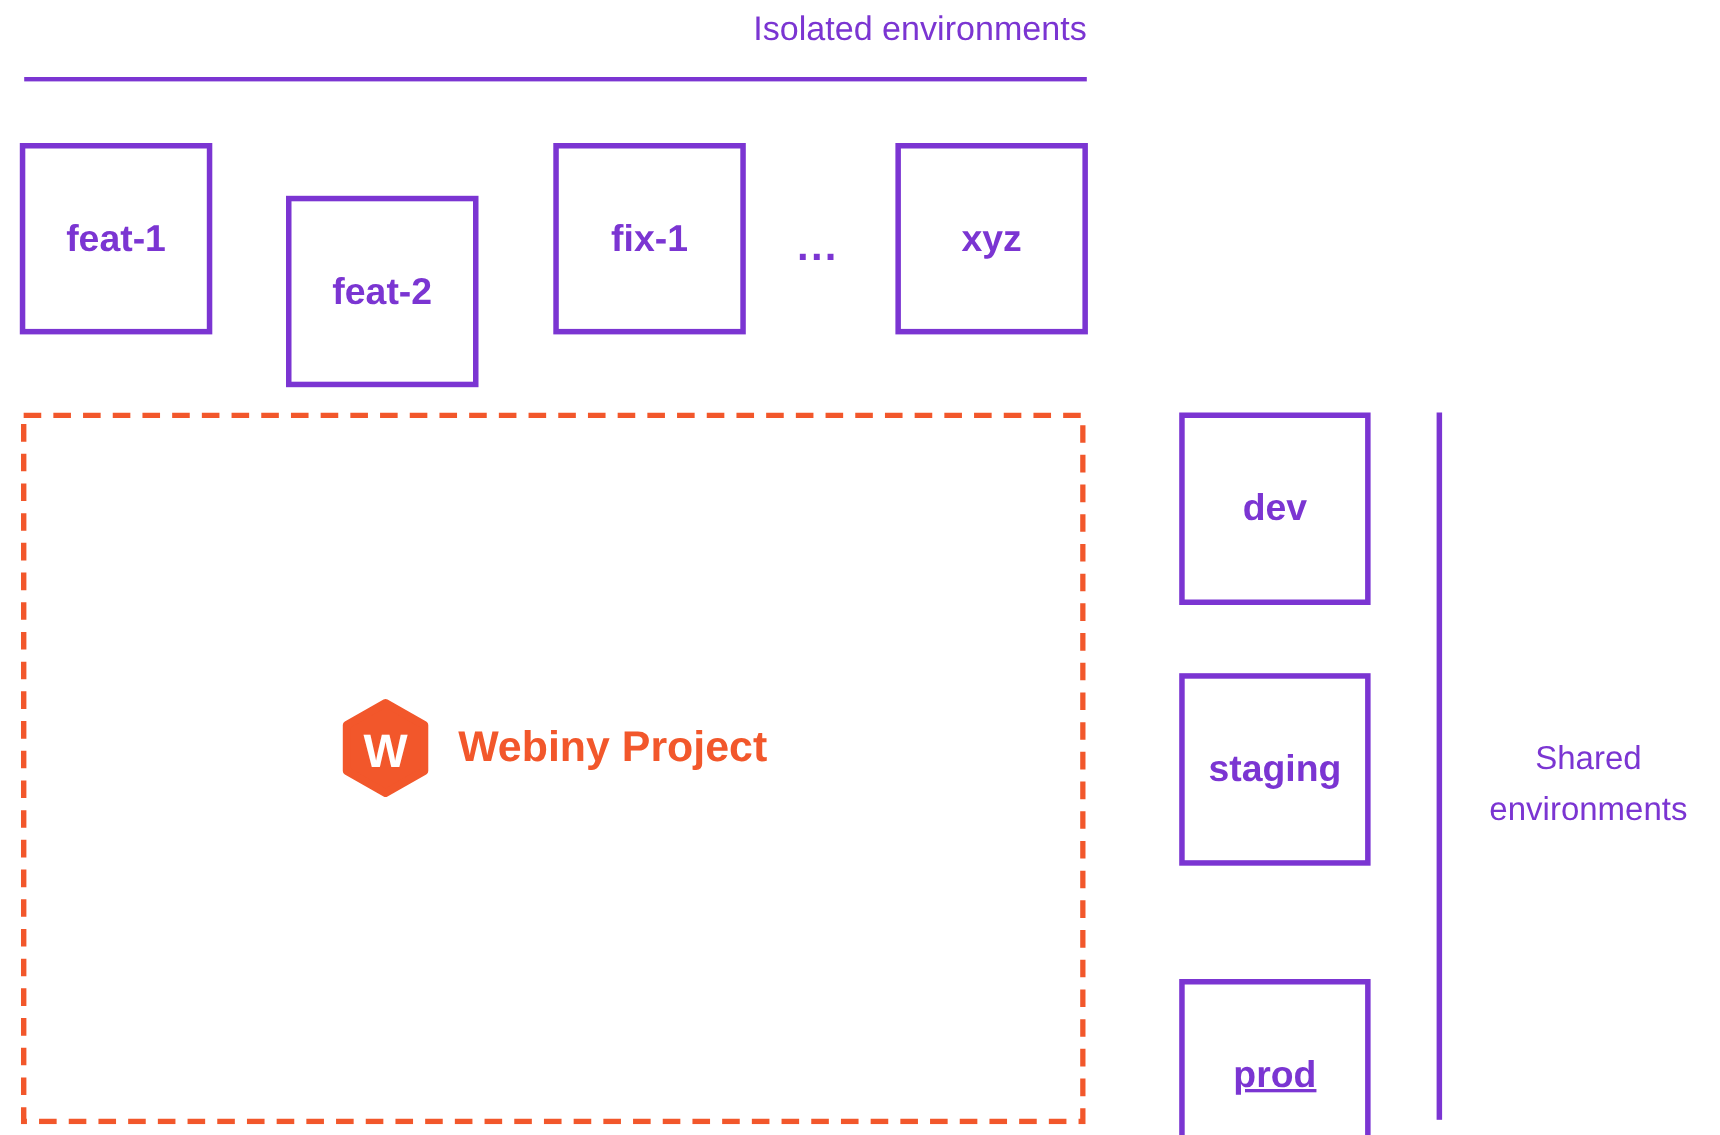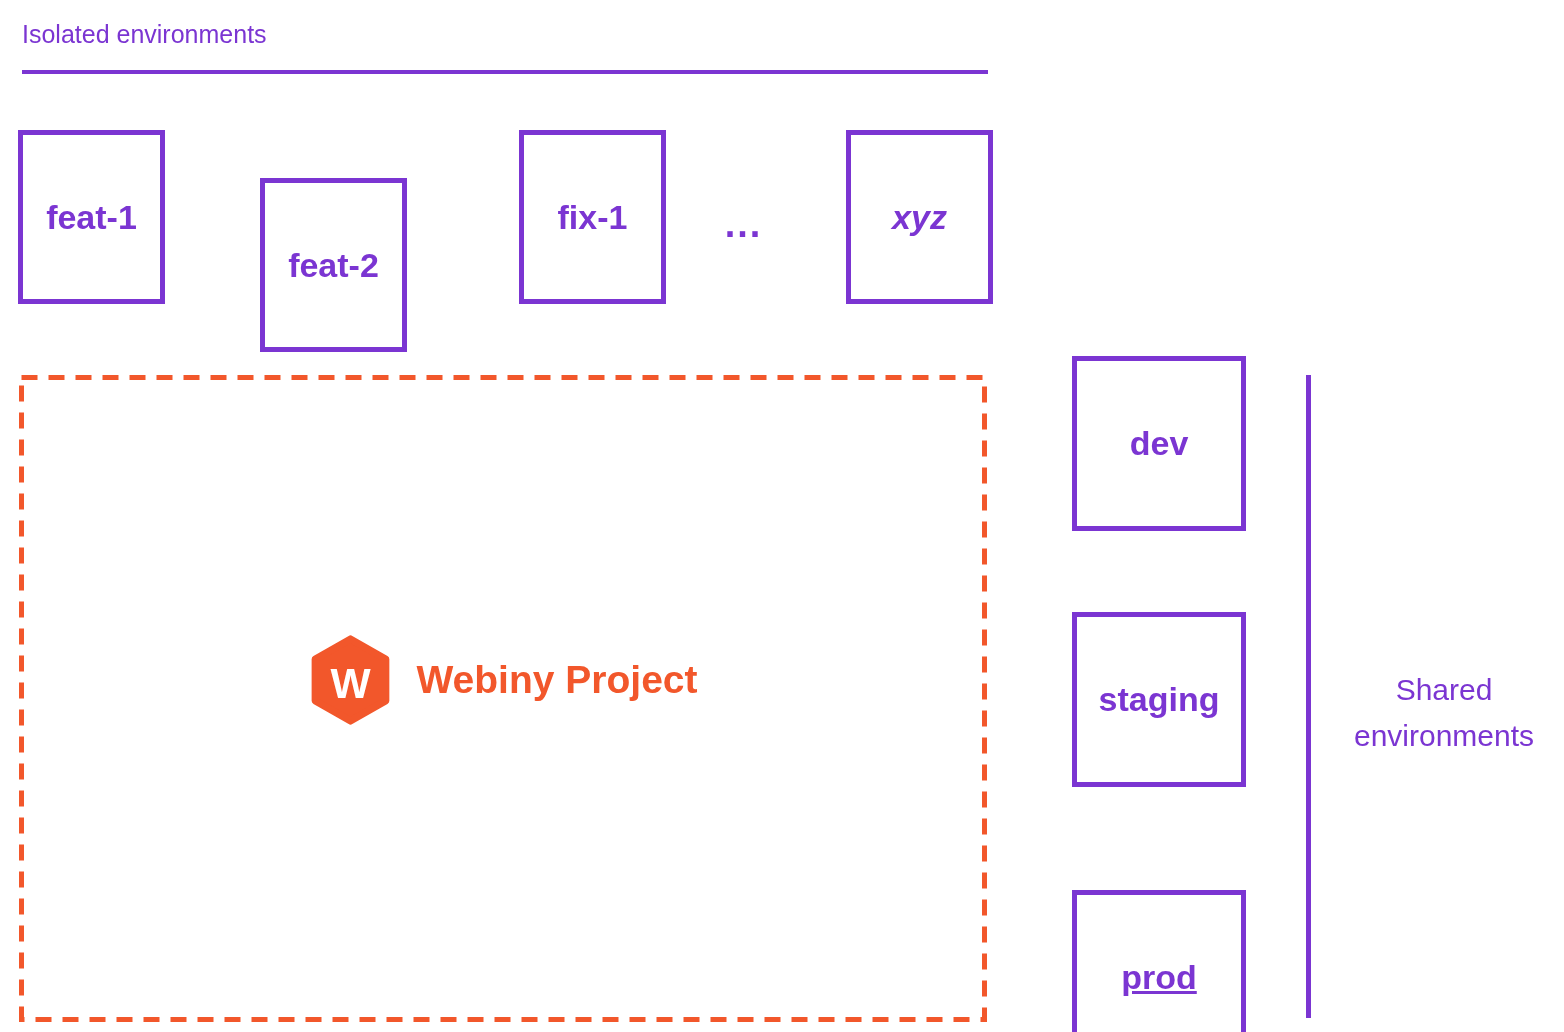--- a/index.html
+++ b/index.html
@@ -16,47 +16,47 @@
     position: relative;
     width: 1564px;
     height: 1032px;
     background: var(--background);
     overflow: hidden;
   }
 
   
   .iso-title {
     position: absolute;
-    left: 22px; top: 20px; width: 966px;
-    text-align: left;
-    font-size: 25px;
+    left: 22px; top: 8px; width: 966px;
+    text-align: right;
+    font-size: 31px;
     font-weight: 400;
     color: var(--purple);
   }
   .iso-line {
     position: absolute;
     left: 22px; top: 70px; width: 966px; height: 4px;
     background: var(--purple);
   }
   .env-box {
     position: absolute;
     border: 5px solid var(--purple);
     background: var(--background);
     display: flex;
     align-items: center;
     justify-content: center;
     font-weight: 700;
     font-size: 34px;
     color: var(--purple);
   }
-  .top-row { top: 130px; width: 147px; height: 174px; }
+  .top-row { top: 130px; width: 175px; height: 174px; }
   .box-feat-1 { left: 18px; }
   .box-feat-2 { left: 260px; margin-top: 48px; }
-  .box-fix-1  { left: 519px; }
-  .box-xyz    { left: 846px; font-style: italic; }
+  .box-fix-1  { left: 503px; }
+  .box-xyz    { left: 814px; }
   .ellipsis {
     position: absolute;
     left: 673px; top: 130px; width: 141px; height: 174px;
     display: flex; align-items: center; justify-content: center;
     padding-top: 14px;
     font-weight: 700; font-size: 38px; letter-spacing: 2px;
     color: var(--purple);
   }
 
   
@@ -80,21 +80,21 @@
   }
   .logo-svg { width: 84px; height: 90px; display: block; }
   .project-name {
     font-size: 39px;
     font-weight: 700;
     color: var(--orange);
   }
 
   
   .shared-col { top: auto; left: 1072px; width: 174px; height: 175px; }
-  .box-dev     { top: 356px; }
+  .box-dev     { top: 375px; }
   .box-staging { top: 612px; }
   .box-prod    { top: 890px; text-decoration: underline; }
   .shared-line {
     position: absolute;
     left: 1306px; top: 375px; width: 5px; height: 643px;
     background: var(--purple);
   }
   .shared-title {
     position: absolute;
     left: 1332px; top: 650px; width: 224px;

